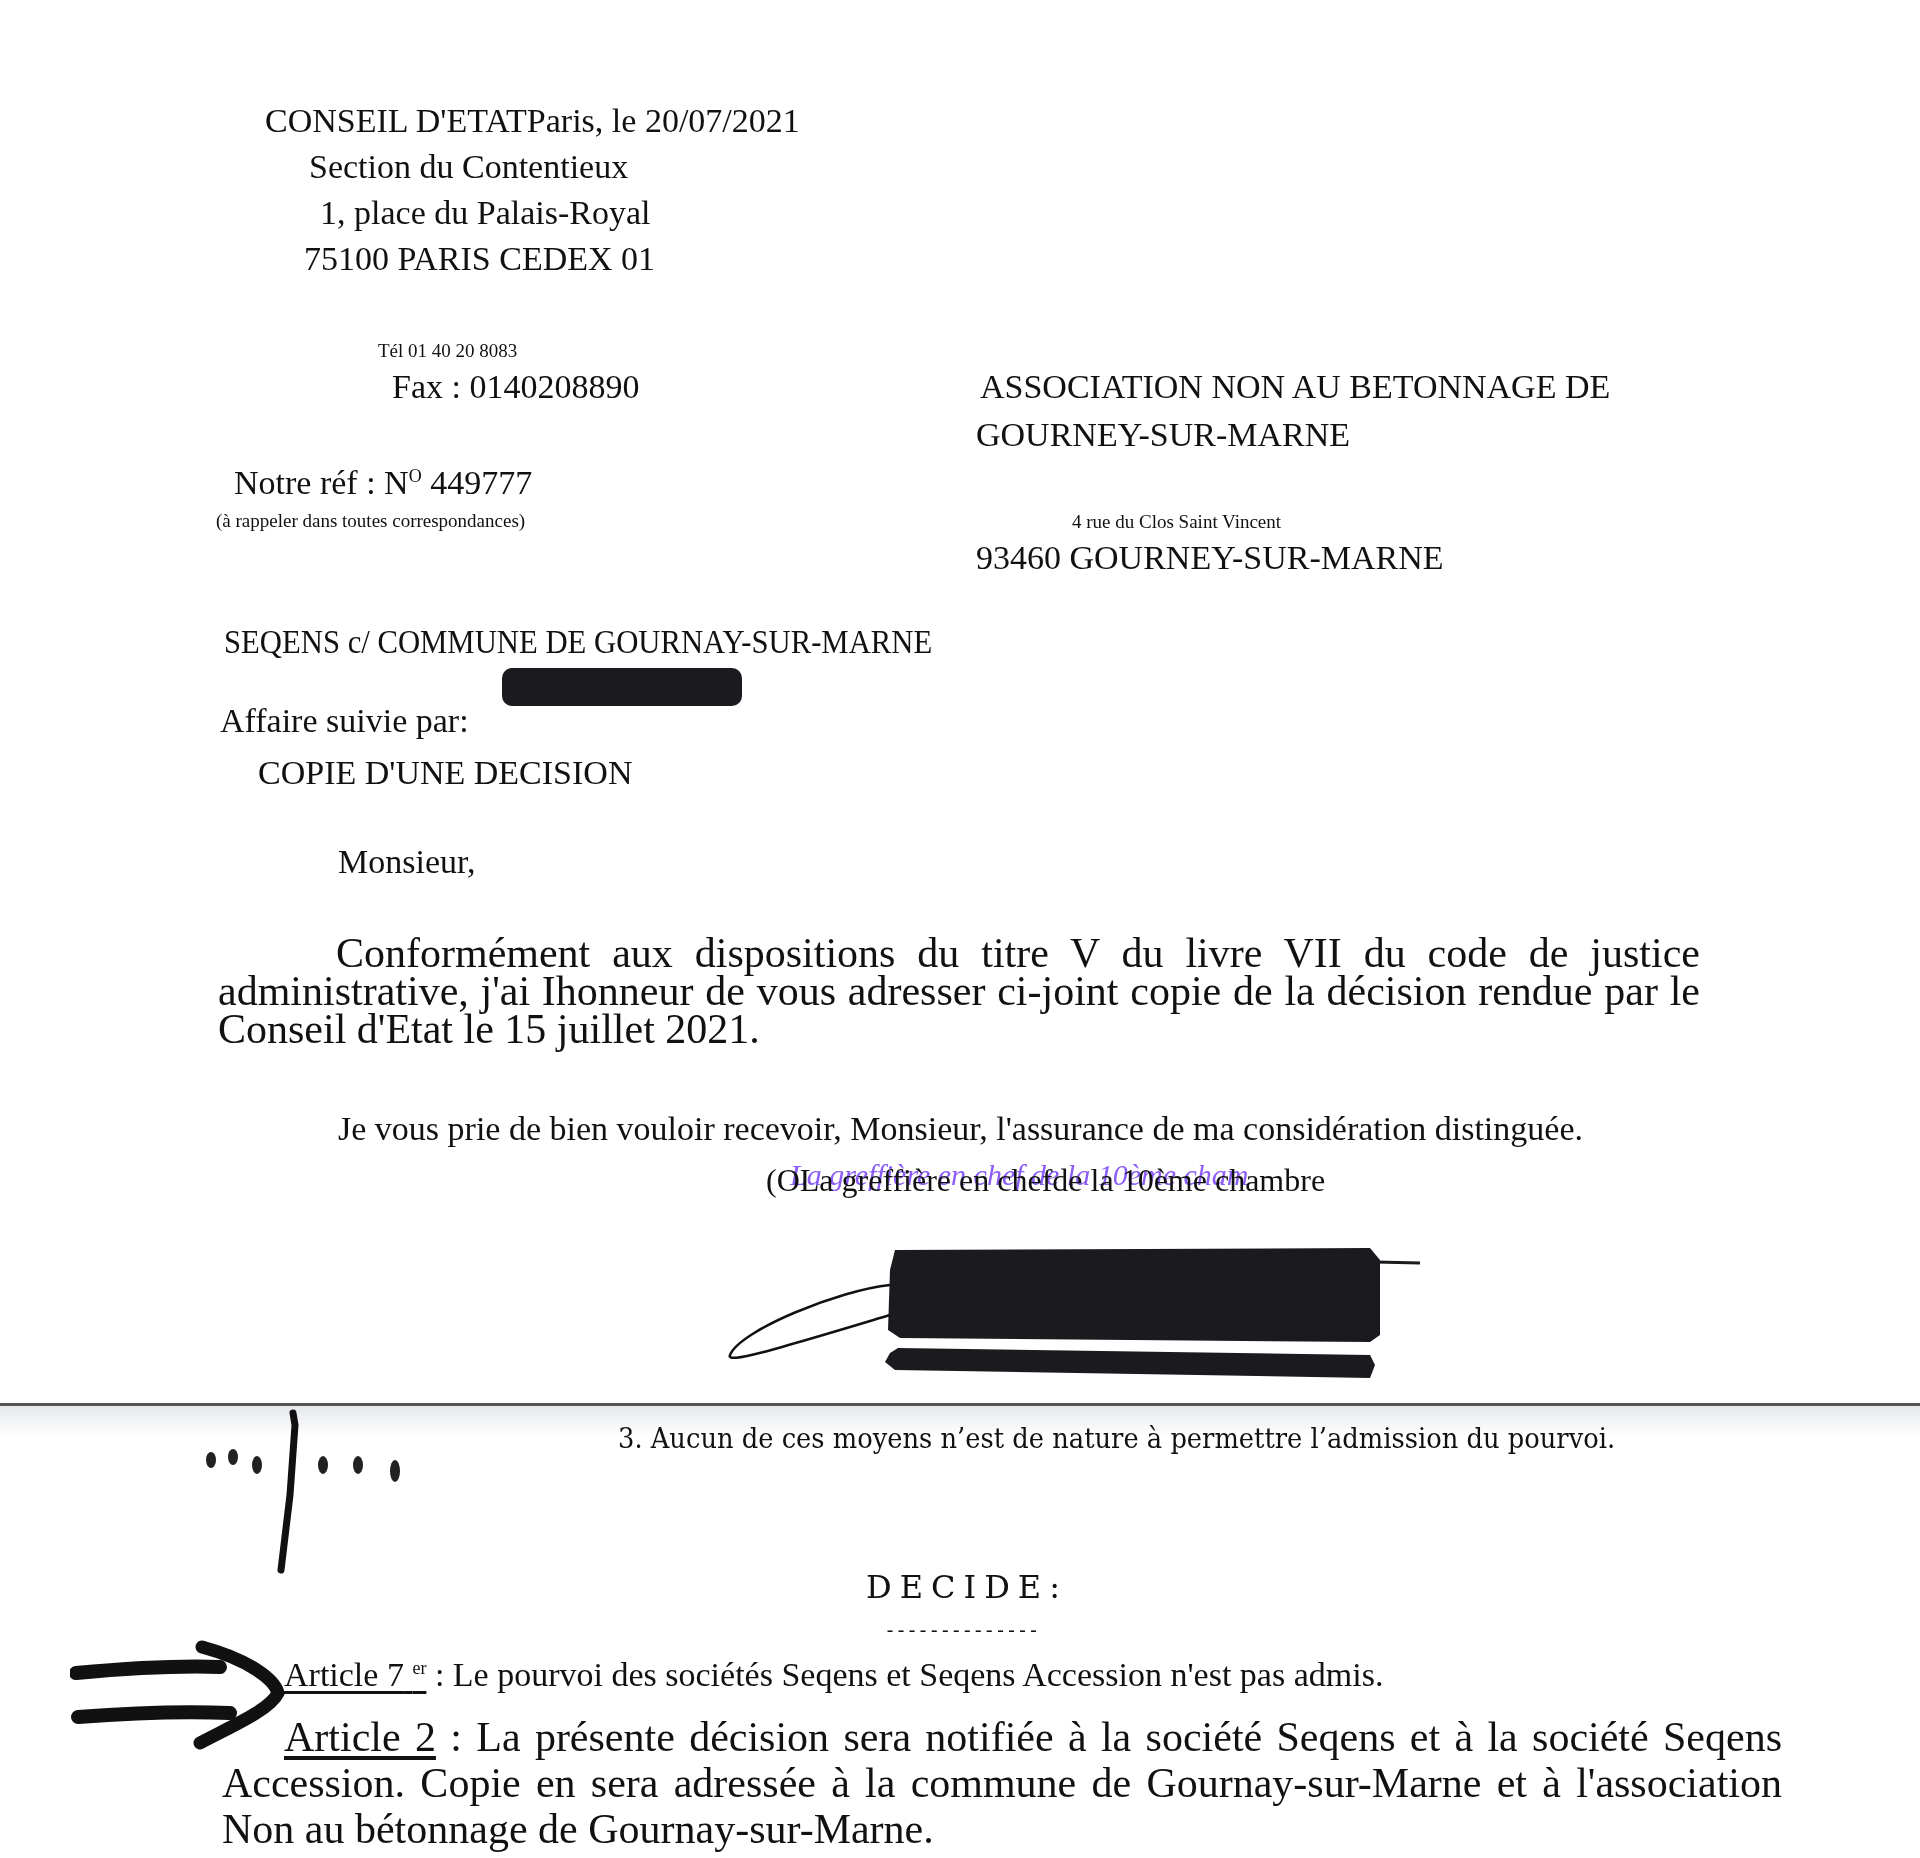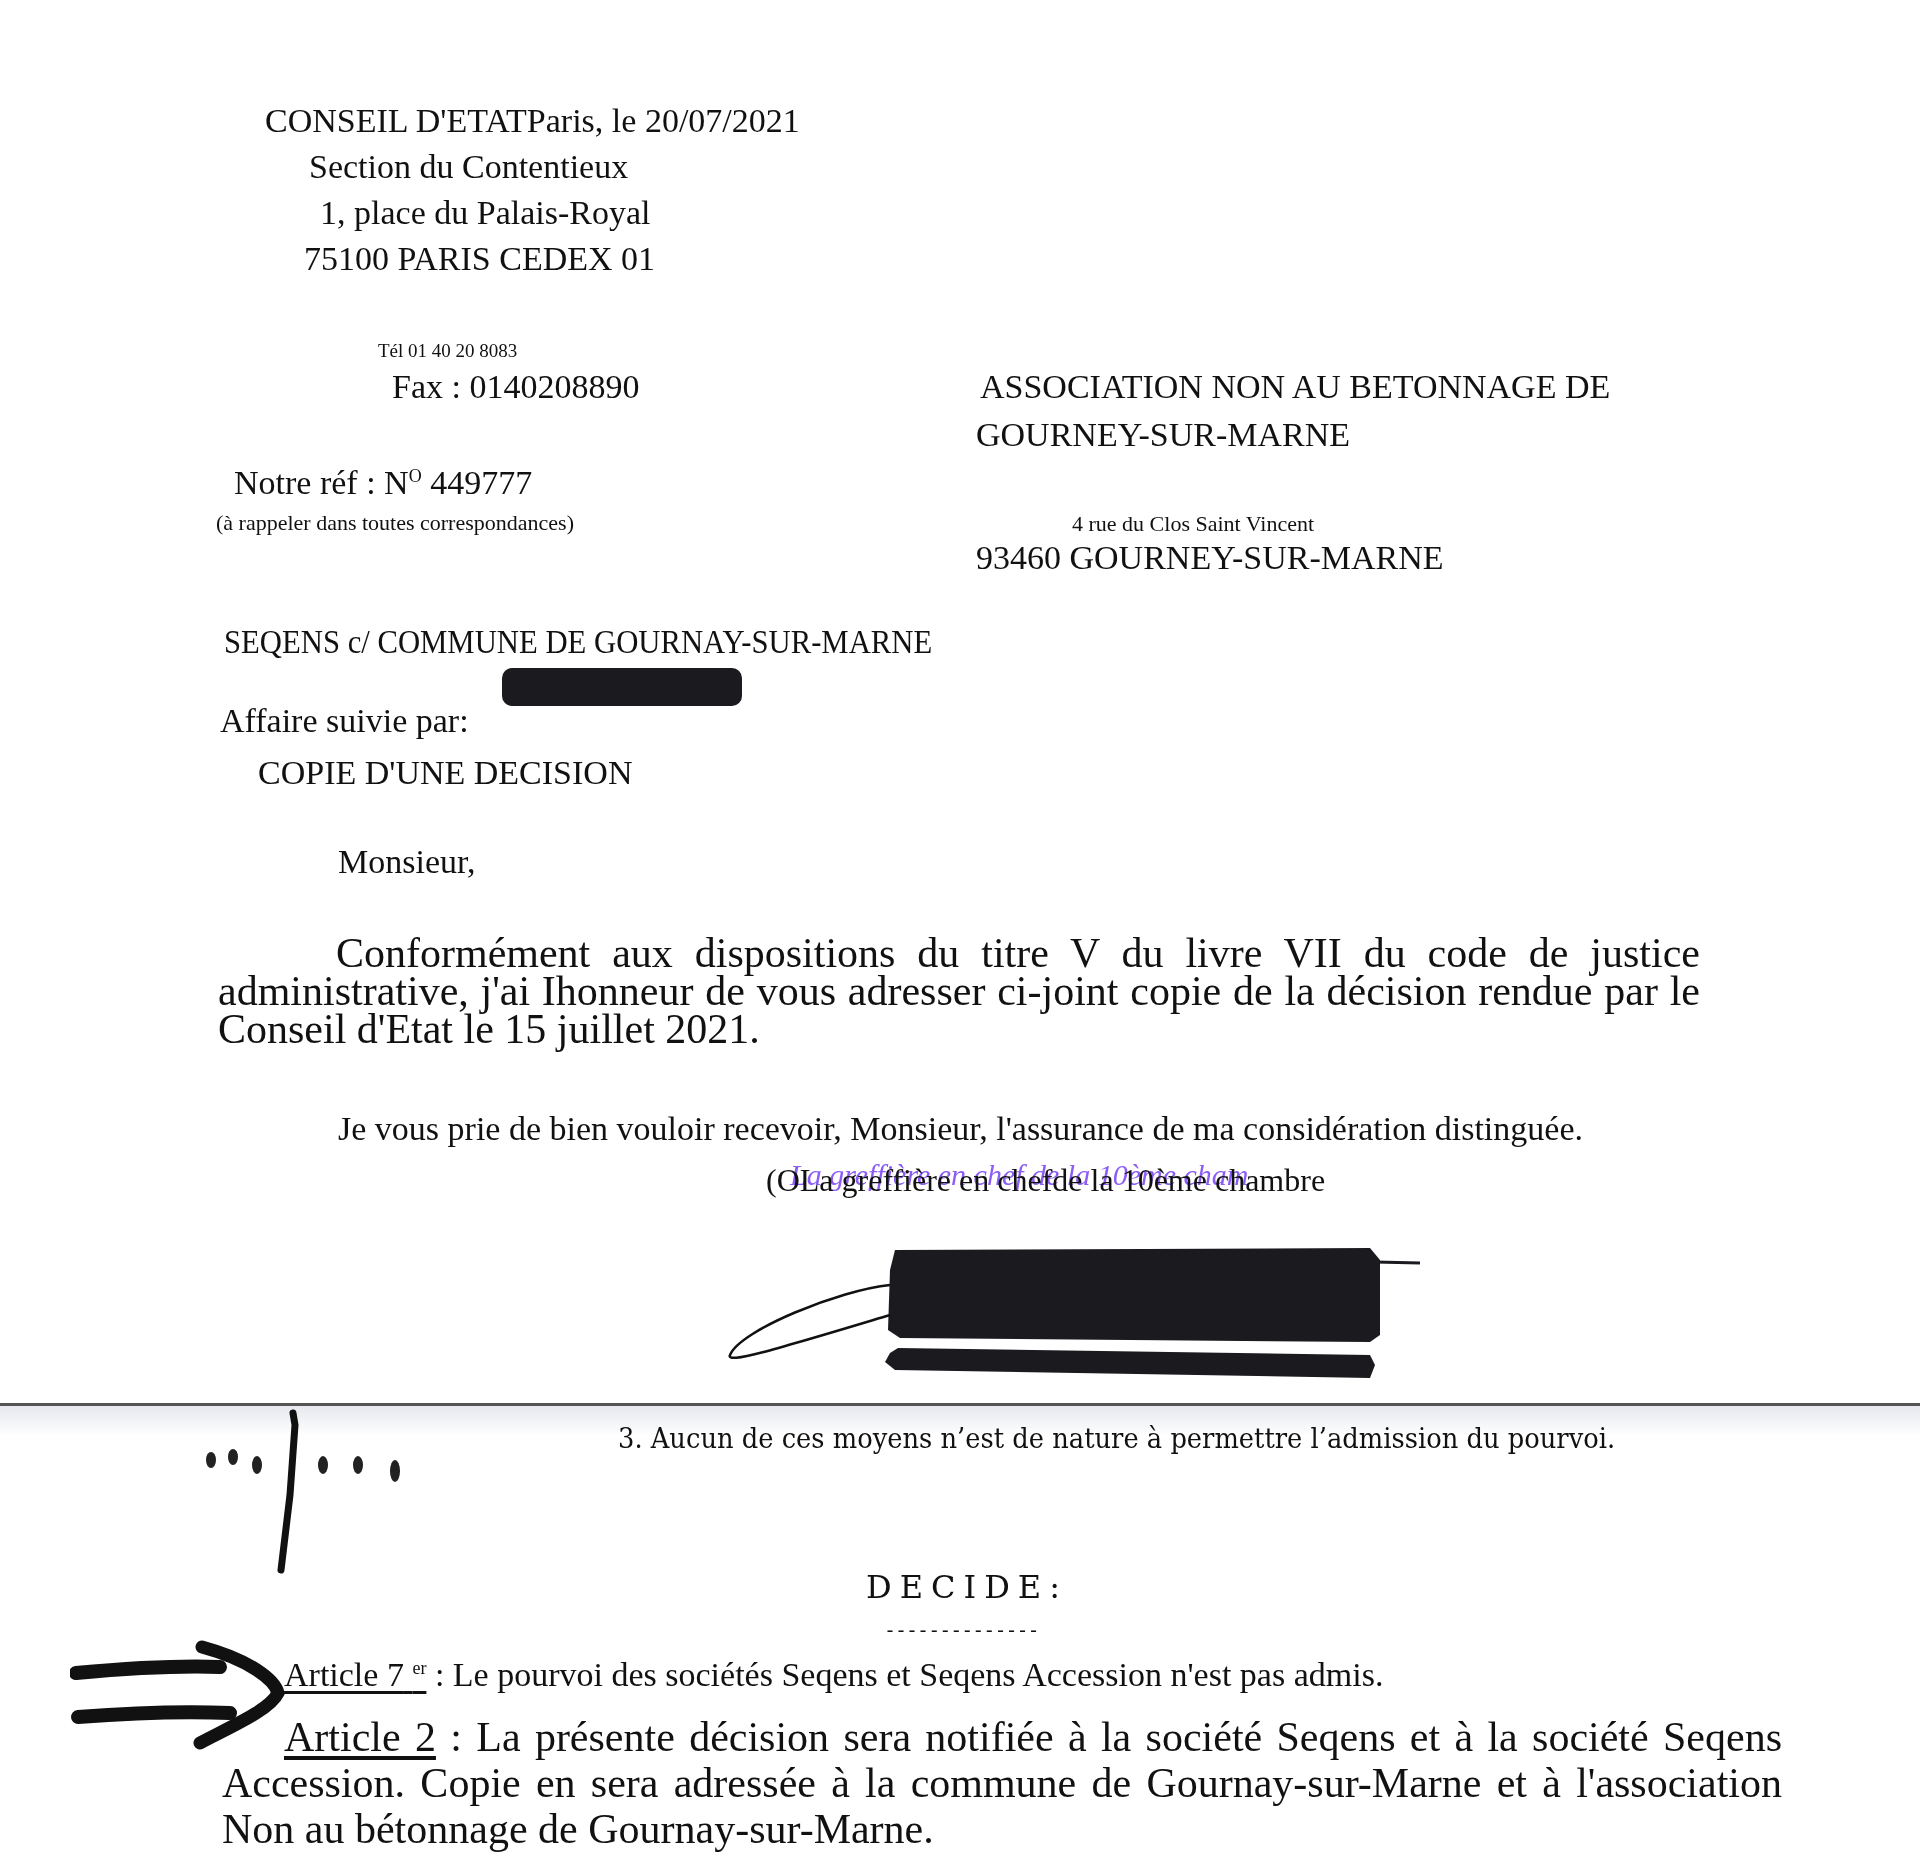--- a/index.html
+++ b/index.html
@@ -2,21 +2,21 @@
 <html><head>
 <meta charset="utf-8">
 <style>
   html, body { margin: 0; padding: 0; background: #ffffff; }
   body { width: 1920px; height: 1858px; position: relative; overflow: hidden;
          font-family: "Liberation Serif", serif; color: #111; }
   .abs { position: absolute; white-space: nowrap; }
   .t32 { font-size: 34px; line-height: 1; }
   .t31 { font-size: 33px; line-height: 1; transform: scaleX(0.93); transform-origin: left top; }
   .small { font-size: 19px; margin-top: 20px; }
-  .tiny { font-size: 22px; text-align: center; }
+  .tiny { font-size: 19px; text-align: center; }
   .para { position: absolute; font-size: 42px; line-height: 38px; text-align: justify; white-space: normal; }
   .redact { position: absolute; background: #1b1a1f; border-radius: 10px; }
   .divider { position: absolute; left: 0; width: 1920px; height: 3px; background: #555; top: 1403px; }
   .scan-shade { position: absolute; left: 0; width: 1920px; top: 1406px; height: 30px;
                 background: linear-gradient(#e6e8ee, #ffffff); }
   .decide { font-family: "DejaVu Serif", serif; font-size: 32px; letter-spacing: 8px; }
   .dashes { font-family: "DejaVu Sans Mono", monospace; font-size: 20px; letter-spacing: -1px; }
   .u { text-decoration: underline; text-underline-offset: 5px; }
   sup { font-size: 18px; }
   .serif2 { font-family: "DejaVu Serif", serif; font-size: 28px; transform: scaleX(0.92); transform-origin: left top; }

